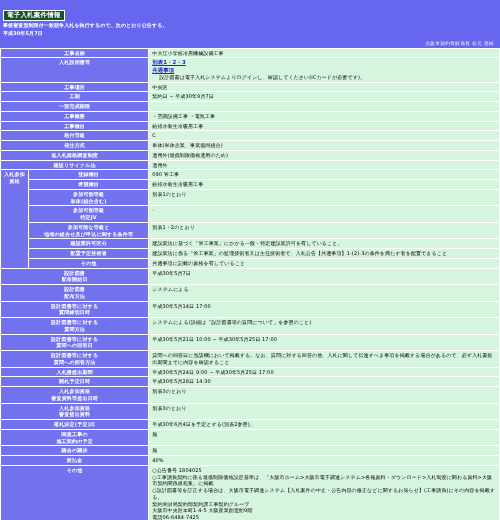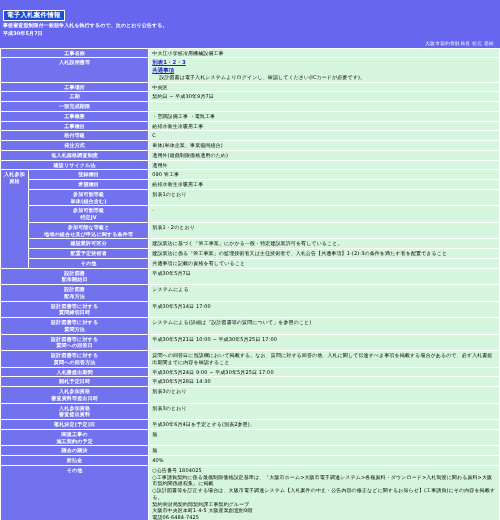--- a/index.html
+++ b/index.html
@@ -17,21 +17,21 @@
   }
 
   
   .header-band {
     background: #6666ee;
     color: #ffffff;
     padding: 2px 3px 3px 3px;
   }
   .header-title {
     display: inline-block;
-    background: #1d4ed8;
+    background: #14532d;
     border: 1px solid #ffffff;
     color: #ffffff;
     font-size: 6.5px;
     font-weight: bold;
     padding: 1px 3px;
     line-height: 1.1;
     letter-spacing: .2px;
   }
   .header-sub {
     font-size: 5px;

